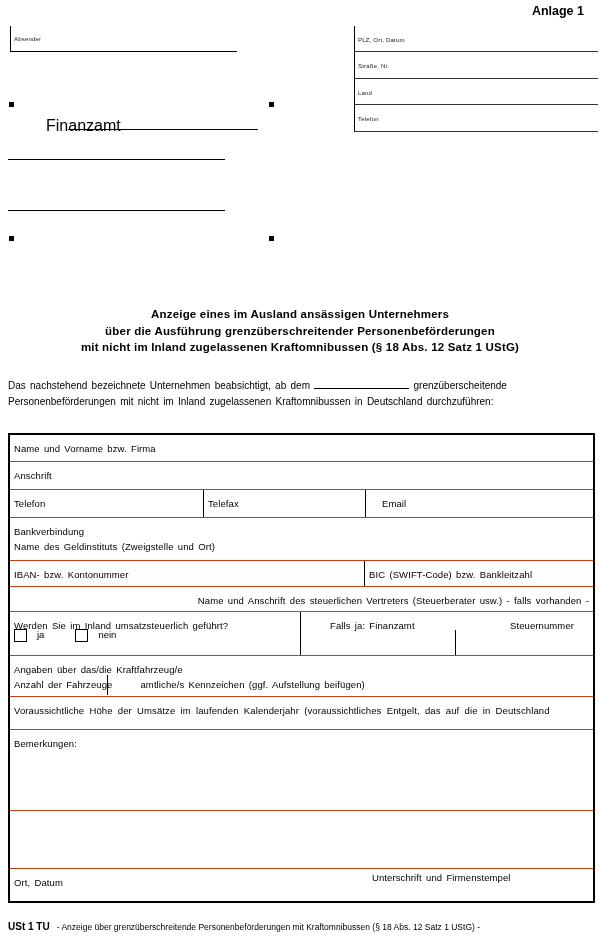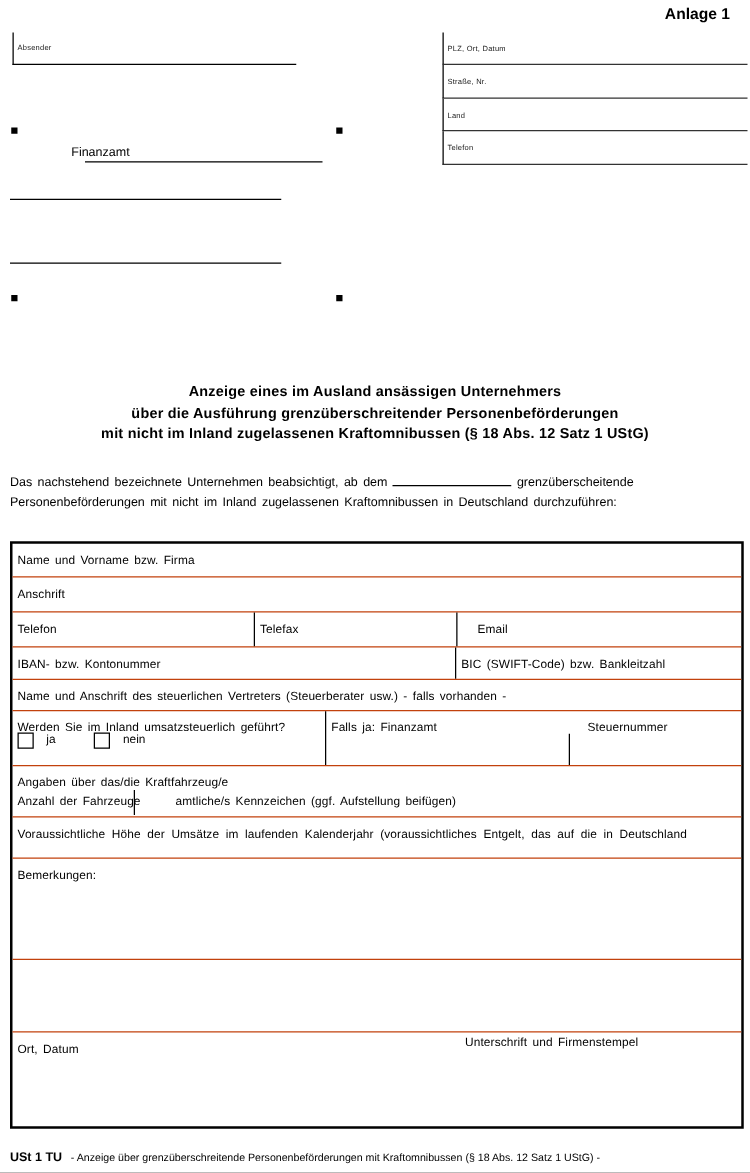--- a/index.html
+++ b/index.html
@@ -18,38 +18,38 @@
   .absender-field { left:10px; top:26px; width:227px; height:26px;
     border-left:1px solid #000; border-bottom:1px solid #000; padding:1px 0 0 3px; box-sizing:border-box; }
 
   .addr-col { left:354px; top:26px; width:244px; }
   .addr-field { border-left:1px solid #000; border-bottom:1px solid #333;
     box-sizing:border-box; padding:2px 0 0 3px; }
   .addr-field.h26 { height:26px; } .addr-field.h27 { height:27px; }
 
   .fold-mark { width:5px; height:5px; background:#000; }
 
-  .finanzamt-label { left:14px; top:117px; font-size:10px;padding-left:43px; }
+  .finanzamt-label { left:3px; top:117px; font-size:16px;padding-left:43px; }
   .finanzamt-line { left:68px; top:116px; width:190px; height:13px; border-bottom:1px solid #000; }
   .sender-line { left:8px; width:217px; border-bottom:1px solid #000; }
 
   .title { left:0; top:306px; width:600px; text-align:center;
     font-size:11.5px; font-weight:bold; line-height:16.5px; letter-spacing:0.2px; }
 
   .intro { left:8px; top:378px; width:590px; font-size:10px; line-height:15.5px; word-spacing:1.5px; }
   .blank { display:inline-block; border-bottom:1px solid #000; height:10px; vertical-align:baseline; }
   .blank.w95 { width:95px; }
   .blank.w87 { width:87px; }
 
   .form-table { left:8px; top:433px; width:587px; height:470px;
     border:2px solid #000; box-sizing:border-box;
     display:flex; flex-direction:column; }
   .trow { position:relative; border-bottom:1px solid #c2410c; box-sizing:border-box; flex:none; }
   .trow.last { border-bottom:none; flex:1; }
-  .h25{height:25px;} .h26{height:26px;} .h27{height:27px;} .h28{height:28px;}
+  .h25{height:25px;text-align:right;} .h26{height:26px;} .h27{height:27px;} .h28{height:28px;}
   .h33{height:33px;} .h41{height:41px;} .h43{height:43px;} .h44{height:44px;}
   .h58{height:58px;} .h81{height:81px;}
   .lbl { font-size:9.5px; word-spacing:1.5px; letter-spacing:0.1px; }
   .pad { padding:3px 4px 0 4px; box-sizing:border-box; display:block; }
   .cols { display:flex; height:100%; }
   .col { box-sizing:border-box; height:100%; }
   .bL { border-left:1px solid #000; }
   .line2 { display:block; margin-top:2px; }
   .part-div { position:absolute; border-left:1px solid #000; }
 
@@ -122,20 +122,24 @@
         </div>
         <div class="col pad bL" style="width:162px;">
           <span class="lbl">Telefax</span>
         </div>
         <div class="col pad bL" style="flex:1;padding-left:16px;">
           <span class="lbl">Email</span>
         </div>
       </div>
     </div>
 
+    <div class="trow h43 pad">
+      <span class="lbl">Bankverbindung</span>
+      <span class="lbl line2">Name des Geldinstituts (Zweigstelle und Ort)</span>
+    </div>
 
     <div class="trow h26">
       <div class="cols">
         <div class="col pad" style="width:354px;">
           <span class="lbl">IBAN- bzw. Kontonummer</span>
         </div>
         <div class="col pad bL" style="flex:1;">
           <span class="lbl">BIC (SWIFT-Code) bzw. Bankleitzahl</span>
         </div>
       </div>
@@ -149,21 +153,21 @@
       <div class="cols">
         <div class="col pad" style="width:250px; position:relative;">
           <span class="lbl">Werden Sie im Inland umsatzsteuerlich geführt?</span>
           <div class="cbline">
             <span class="cb"></span>
             <span class="cb-lbl">ja</span>
             <span class="cb" style="margin-left:31px;"></span>
             <span class="cb-lbl">nein</span>
           </div>
         </div>
-        <div class="col pad bL" style="width:195px; padding-left:4px;">
+        <div class="col pad bL" style="width:195px; padding-left:29px;margin-left:40px;">
           <span class="lbl">Falls ja: Finanzamt</span>
         </div>
         <div class="col pad" style="flex:1; padding-left:15px;">
           <span class="lbl">Steuernummer</span>
         </div>
       </div>
       <div class="part-div" style="left:445px; top:18px; bottom:0;"></div>
     </div>
 
     <div class="trow h41 pad">

